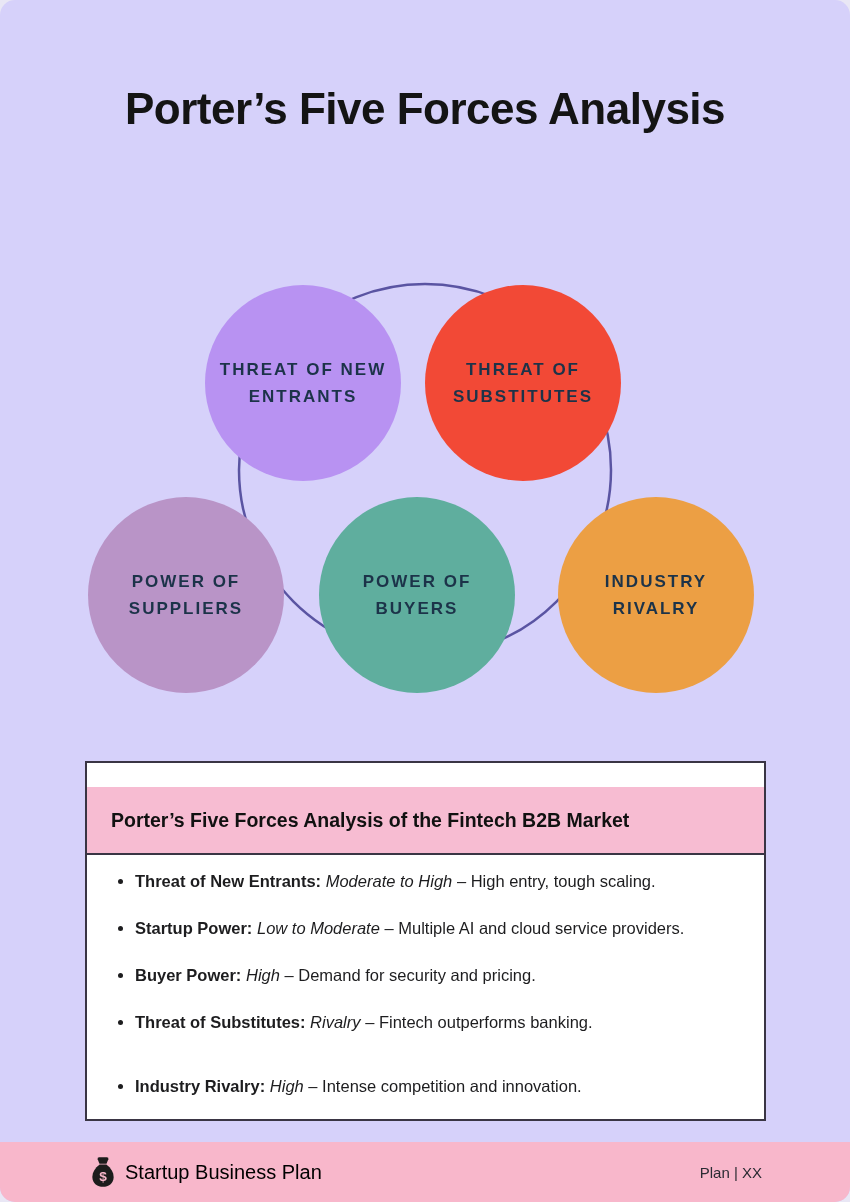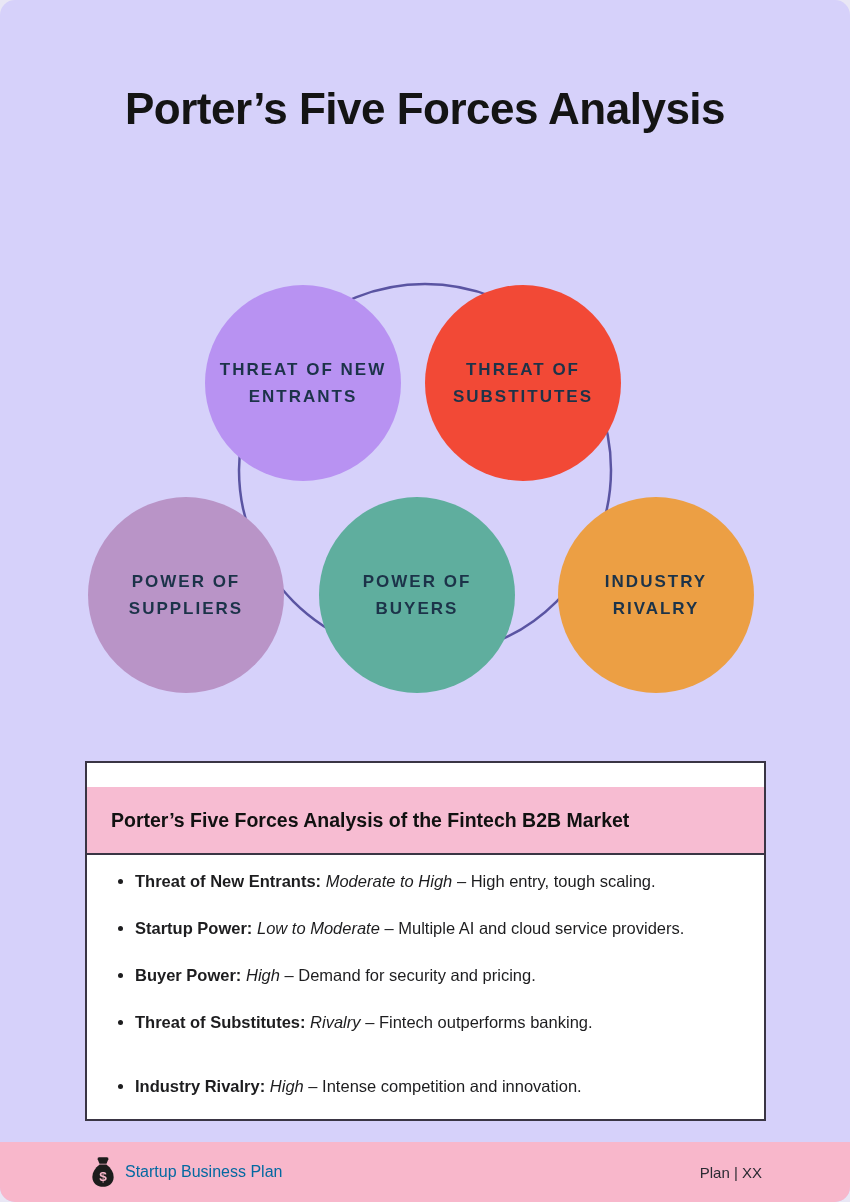--- a/index.html
+++ b/index.html
@@ -114,22 +114,22 @@
     align-items: center;
     justify-content: space-between;
     padding: 0 88px 0 90px;
   }
   .footer-brand {
     display: flex;
     align-items: center;
     gap: 9px;
   }
   .footer-brand-text {
-    font-size: 16px;
-    color: #0369a1;
+    font-size: 20px;
+    color: #000000;
   }
   .footer-page {
     font-size: 15px;
     color: #2b2b33;
   }
   .moneybag-icon svg { display: block; }
 </style>
 </head>
 <body>
 

